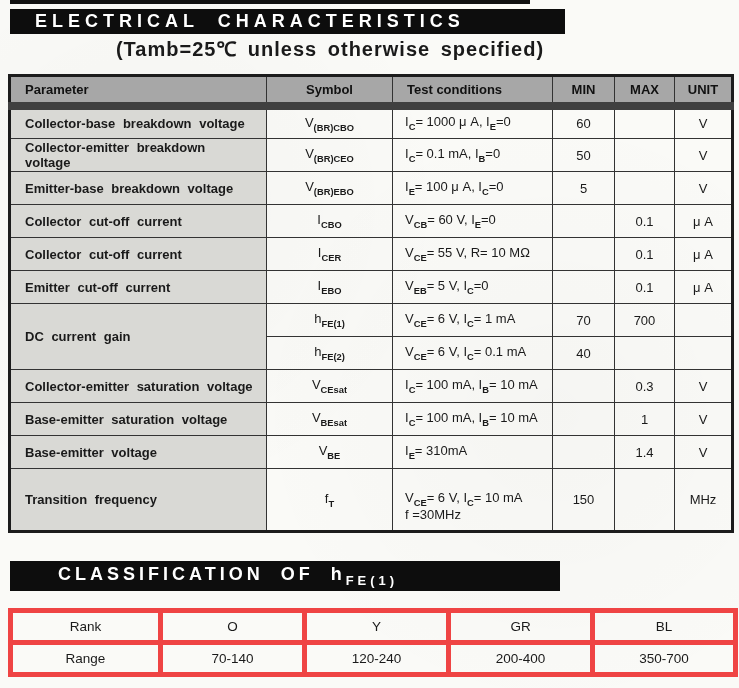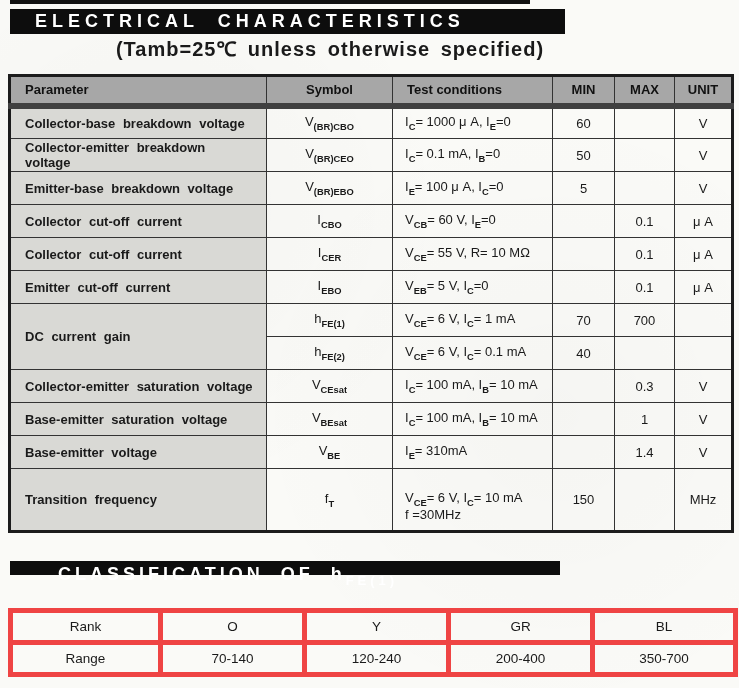--- a/index.html
+++ b/index.html
@@ -27,34 +27,34 @@
     font-weight:bold;font-size:20px;letter-spacing:1px;word-spacing:4px;white-space:nowrap;
   }
   table{border-collapse:collapse;table-layout:fixed;}
   table.elec{
     position:absolute;left:8px;top:74px;width:723px;
     border:3px solid #1c1c1c;font-size:13px;
   }
   .elec th,.elec td{border:1px solid #333;box-sizing:border-box;padding:0 8px;overflow:hidden;}
   .elec th{
     background:#a7a7a7;height:30px;font-size:13px;color:#111;
-    border-bottom:6px solid #404040;
+    border-bottom:8px solid #404040;
   }
   .elec th.left{text-align:left;padding-left:14px;}
   .elec tr.body{height:33px;}
   .elec tr.tall{height:63px;}
   td.param{background:#d9d9d5;font-weight:bold;text-align:left;padding-left:14px;word-spacing:4px;}
   td.symbol,td.min,td.max,td.unit{text-align:center;}
   td.test{text-align:left;padding-left:12px;}
   td.test .line{line-height:1.15;}
   tr.tall td.test{padding-top:20px;padding-bottom:6px;}
   tr.tall td.test .line2{}
   sub{font-size:72%;line-height:1;font-weight:bold;}
   .class-bar{
-    position:absolute;left:10px;top:561px;width:550px;height:14px;background:#0d0d0d;
+    position:absolute;left:10px;top:561px;width:550px;height:30px;background:#0d0d0d;
     color:#fff;font-weight:bold;font-size:18px;letter-spacing:4px;word-spacing:8px;
     line-height:26px;padding-left:48px;box-sizing:border-box;white-space:nowrap;
   }
   table.class{
     position:absolute;left:8px;top:608px;width:725px;
     border:3px solid #1c1c1c;font-size:13.5px;
   }
   .class td{border:5px solid #ef4444;height:32px;text-align:center;box-sizing:border-box;}
 </style>
 </head>

